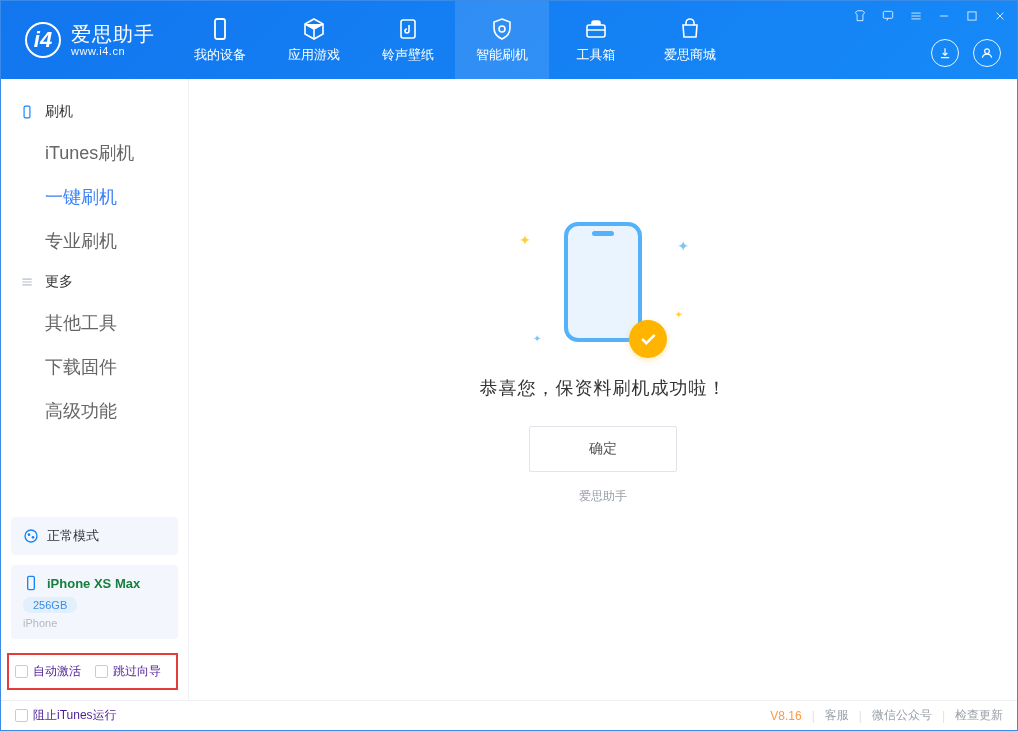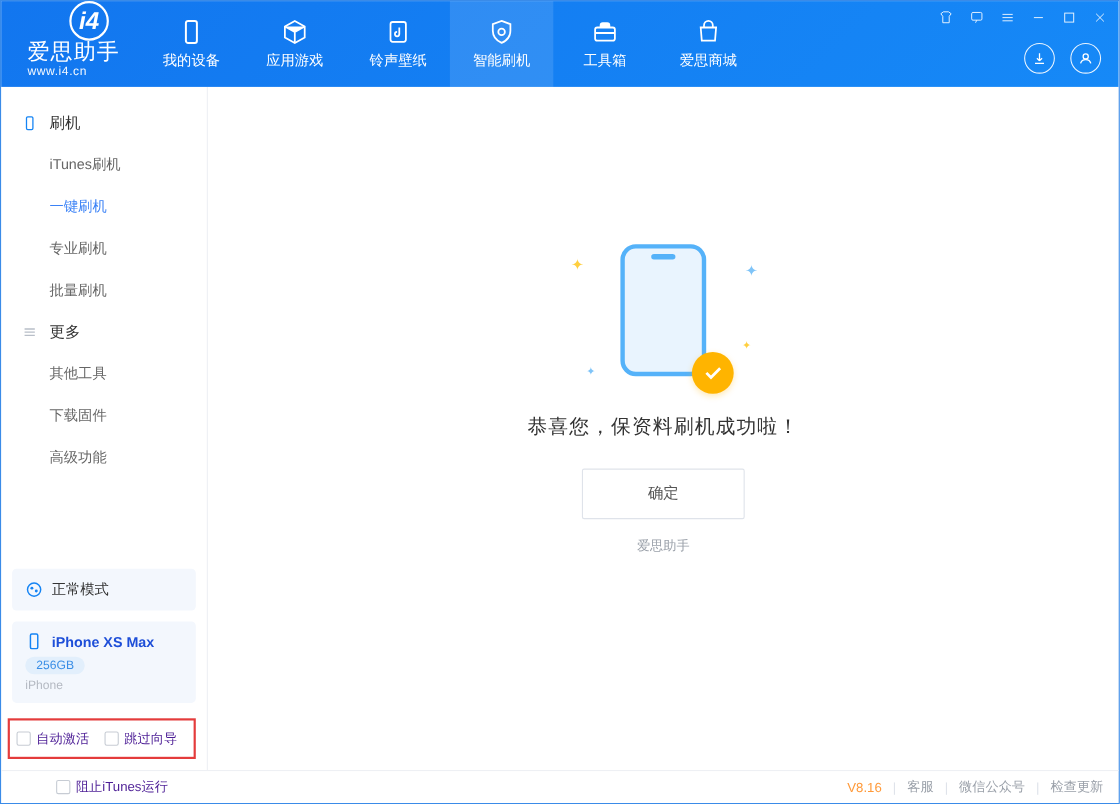--- a/index.html
+++ b/index.html
@@ -1,19 +1,19 @@
 <!DOCTYPE html>
 <html><head>
 <meta charset="utf-8">
 <style>
 * { margin: 0; padding: 0; box-sizing: border-box; font-family: "Microsoft YaHei", Arial, sans-serif; }
 body { background: #fff; width: 1018px; height: 731px; overflow: hidden; border: 1px solid #3a8be8; position: relative; }
 
 .header { height: 78px; background: linear-gradient(135deg, #1276ef 0%, #1689f7 100%); display: flex; align-items: stretch; color: #fff; position: relative; }
-.logo-area { display: flex; align-items: flex-end; padding: 0 18px 0 24px; flex-direction: column; }
+.logo-area { display: flex; align-items: center; padding: 0 18px 0 24px; }
 .logo-badge { width: 36px; height: 36px; border: 2.5px solid #fff; border-radius: 50%; display: flex; align-items: center; justify-content: center; font-weight: bold; font-size: 22px; margin-right: 10px; font-style: italic; }
 .logo-text { display: flex; flex-direction: column; line-height: 1.1; }
 .logo-title { font-size: 20px; font-weight: 500; letter-spacing: 1px; }
 .logo-sub { font-size: 11px; opacity: .95; letter-spacing: .5px; }
 
 .nav { display: flex; align-items: stretch; }
 .nav-item { width: 94px; display: flex; flex-direction: column; align-items: center; justify-content: center; font-size: 13px; cursor: pointer; position: relative; }
 .nav-item.active { background: rgba(255,255,255,.12); }
 .nav-icon { width: 24px; height: 24px; margin-bottom: 5px; display: flex; align-items: center; justify-content: center; }
 .nav-icon svg { width: 24px; height: 24px; fill: #fff; stroke: #fff; }
@@ -24,27 +24,27 @@
 
 .header-right-icons { position: absolute; right: 16px; bottom: 12px; display: flex; gap: 14px; }
 .hr-icon { width: 28px; height: 28px; border: 1.5px solid rgba(255,255,255,.9); border-radius: 50%; display: flex; align-items: center; justify-content: center; cursor: pointer; }
 .hr-icon svg { width: 14px; height: 14px; stroke: #fff; fill: none; stroke-width: 2; }
 
 .body-area { display: flex; height: calc(100% - 78px - 30px); }
 
 .sidebar { width: 188px; border-right: 1px solid #eef0f4; display: flex; flex-direction: column; padding-top: 14px; }
 .side-cat { display: flex; align-items: center; padding: 10px 18px; font-size: 14px; color: #333; font-weight: 500; }
 .side-cat-icon { width: 16px; height: 16px; margin-right: 10px; display: flex; align-items: center; justify-content: center; }
-.side-item { padding: 10px 18px 10px 44px; font-size: 13px; color: #666; cursor: pointer; }
+.side-item { padding: 10px 18px 10px 44px; font-size: 18px; color: #666; cursor: pointer; }
 .side-item.active { color: #3b82f6; }
 
 .side-spacer { flex: 1; }
 .side-status { margin: 0 10px 10px; padding: 10px 12px; background: #f3f7fd; border-radius: 4px; font-size: 13px; color: #333; display: flex; align-items: center; }
 .side-device { margin: 0 10px 10px; padding: 10px 12px; background: #f3f7fd; border-radius: 4px; }
-.device-row1 { display: flex; align-items: center; font-size: 13px; color: #1d4ed8; font-weight: 600; }
+.device-row1 { display: flex; align-items: center; font-size: 13px; color: #15803d; font-weight: 600; }
 .device-badge { display: inline-block; margin-top: 6px; padding: 2px 10px; border-radius: 10px; background: #e2effc; color: #3a8ee6; font-size: 11px; }
 .device-sub { font-size: 11px; color: #b4b9c2; margin-top: 4px; }
 
 .side-checks { border: 2px solid #e43c3c; margin: 4px 10px 10px 6px; padding: 8px 6px; display: flex; gap: 14px; }
 .chk { display: flex; align-items: center; font-size: 12px; color: #4c1d95; cursor: pointer; }
 .chk-box { width: 13px; height: 13px; border: 1px solid #c7ccd4; margin-right: 5px; border-radius: 2px; }
 
 .main { flex: 1; display: flex; flex-direction: column; align-items: center; justify-content: center; padding-bottom: 60px; }
 .hero { position: relative; width: 180px; height: 140px; margin-bottom: 22px; }
 .hero-phone { position: absolute; left: 50%; top: 8px; transform: translateX(-50%); width: 78px; height: 120px; border: 4px solid #55b2f9; border-radius: 14px; background: #e9f4fe; }
@@ -53,21 +53,21 @@
 .hero-check svg { width: 20px; height: 20px; stroke: #fff; stroke-width: 3; fill: none; }
 .spark { position: absolute; font-size: 14px; color: #ffcf3f; }
 .spark.tl { left: 6px; top: 18px; } .spark.tr { right: 4px; top: 24px; color: #7fc4f8; }
 .spark.bl { left: 20px; bottom: 10px; color: #7fc4f8; font-size: 10px; } .spark.br { right: 10px; bottom: 34px; font-size: 10px; }
 
 .result-title { font-size: 18px; color: #333; margin-bottom: 26px; letter-spacing: 1px; }
 .ok-btn { width: 148px; height: 46px; border: 1px solid #dfe3ea; background: #fff; font-size: 14px; color: #555; cursor: pointer; border-radius: 2px; }
 .log-link { margin-top: 16px; font-size: 12px; color: #9aa0a9; cursor: pointer; }
 
 .footer { position: absolute; bottom: 0; left: 0; right: 0; height: 30px; border-top: 1px solid #eef0f4; display: flex; align-items: center; padding: 0 14px; font-size: 12px; color: #9aa0a9; }
-.footer .f-left { display: flex; align-items: center; margin-left: 36px; }
+.footer .f-left { display: flex; align-items: center; }
 .footer .f-right { margin-left: auto; display: flex; align-items: center; gap: 10px; text-align: center; }
 .footer .ver { color: #ff9a3a; }
 .footer .divider { color: #dfe3ea; }
 .footer .flink { cursor: pointer; }
 </style>
 </head>
 <body>
 
 <div class="header">
   <div class="logo-area">
@@ -188,21 +188,20 @@
       <span class="side-cat-icon">
           <svg width="14" height="14" viewBox="0 0 24 24">
             <rect x="7" y="2" width="10" height="20" rx="2" fill="none" stroke="#1584f4" stroke-width="2"></rect>
           </svg>
         </span>
       <span>刷机</span>
     </div>
     <div class="side-item">iTunes刷机</div>
     <div class="side-item active">一键刷机</div>
     <div class="side-item">专业刷机</div>
-    <div class="side-item">批量刷机</div>
 
     <div class="side-cat">
       <span class="side-cat-icon">
           <svg width="14" height="14" viewBox="0 0 24 24">
             <path d="M4 7h16M4 12h16M4 17h16" stroke="#b8bec8" stroke-width="2"></path>
           </svg>
         </span>
       <span>更多</span>
     </div>
     <div class="side-item">其他工具</div>

